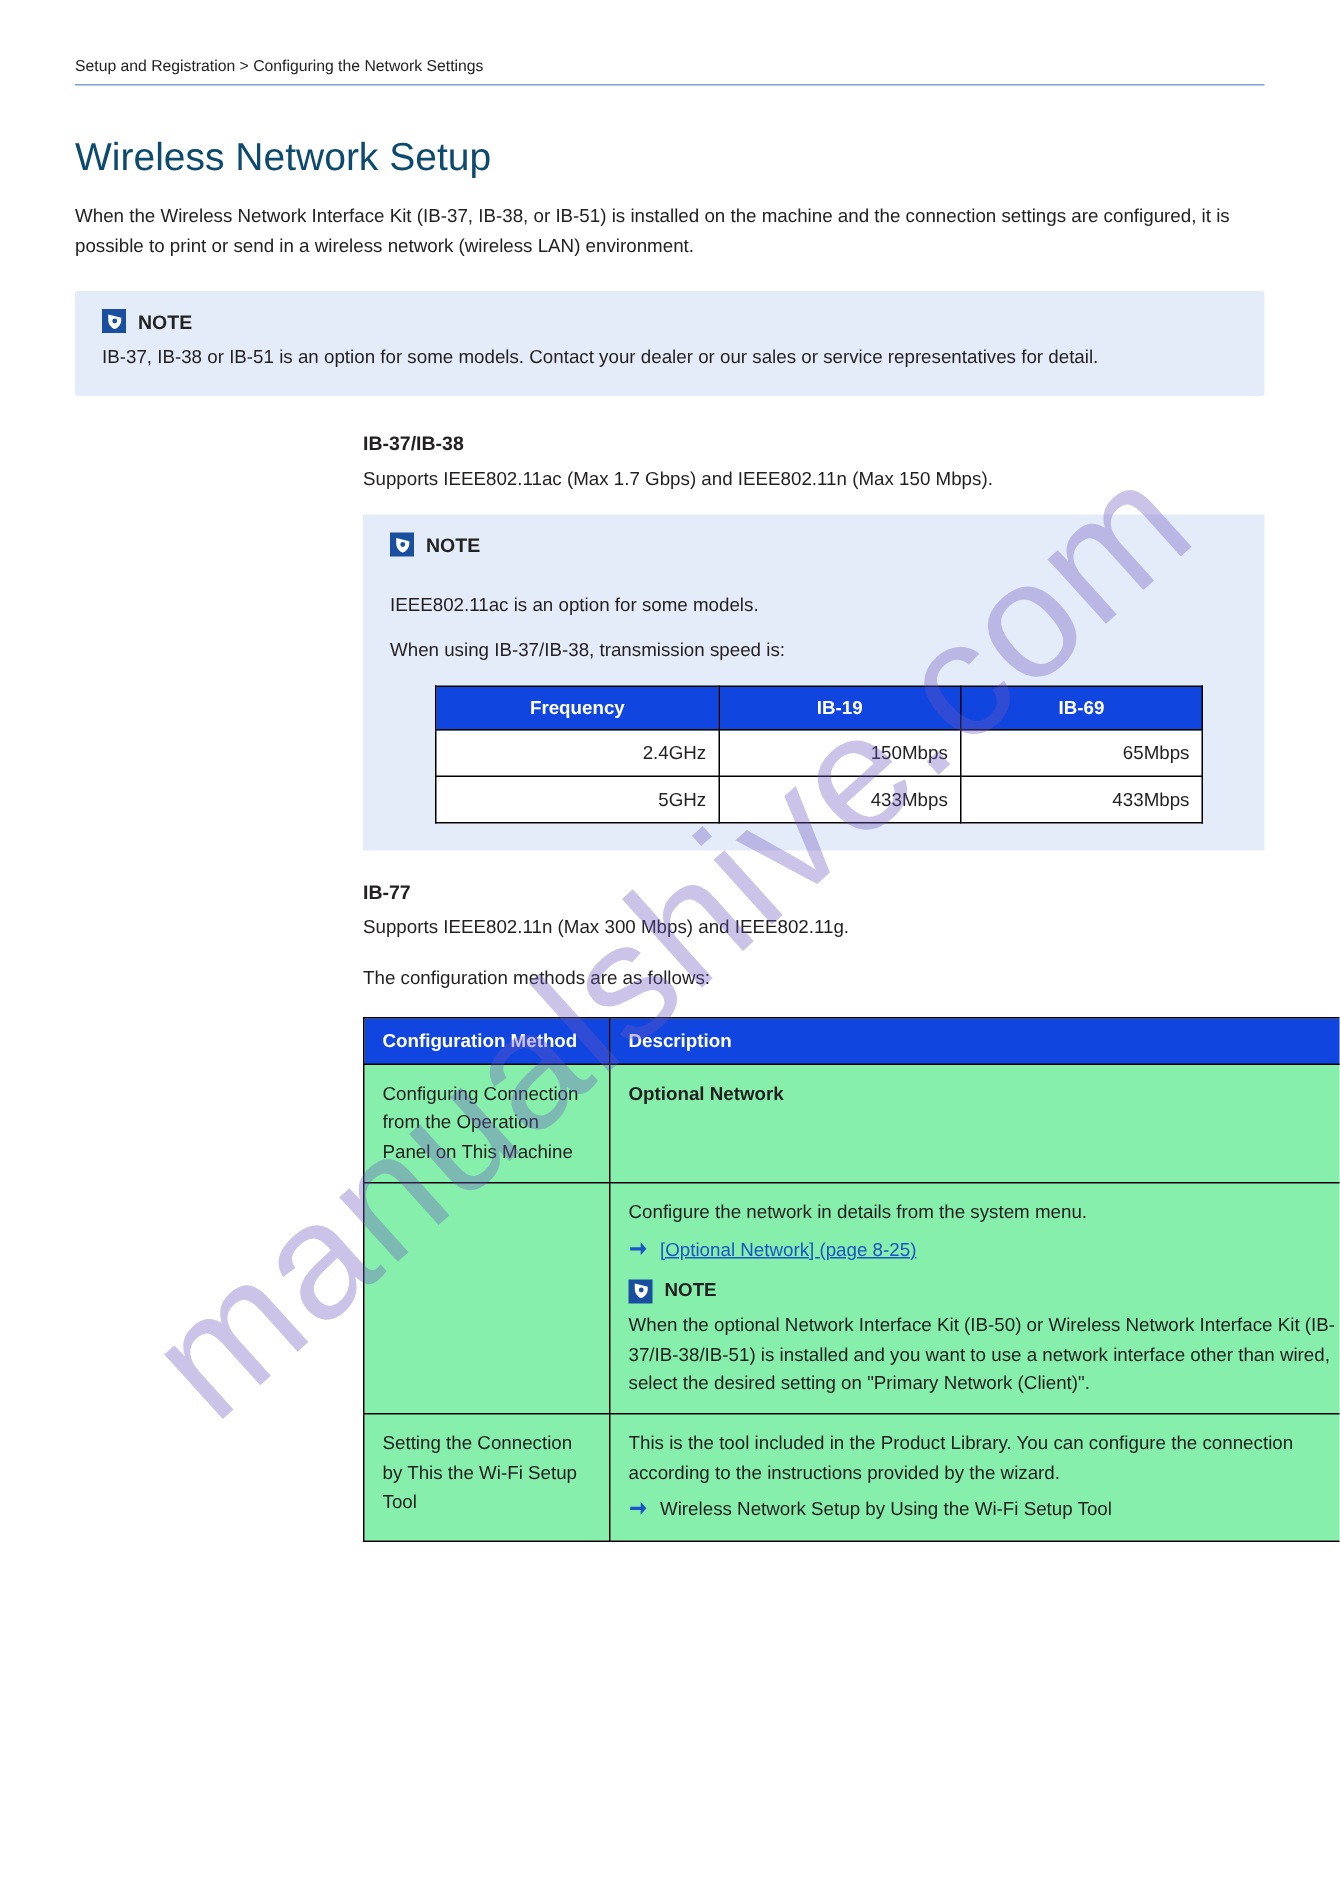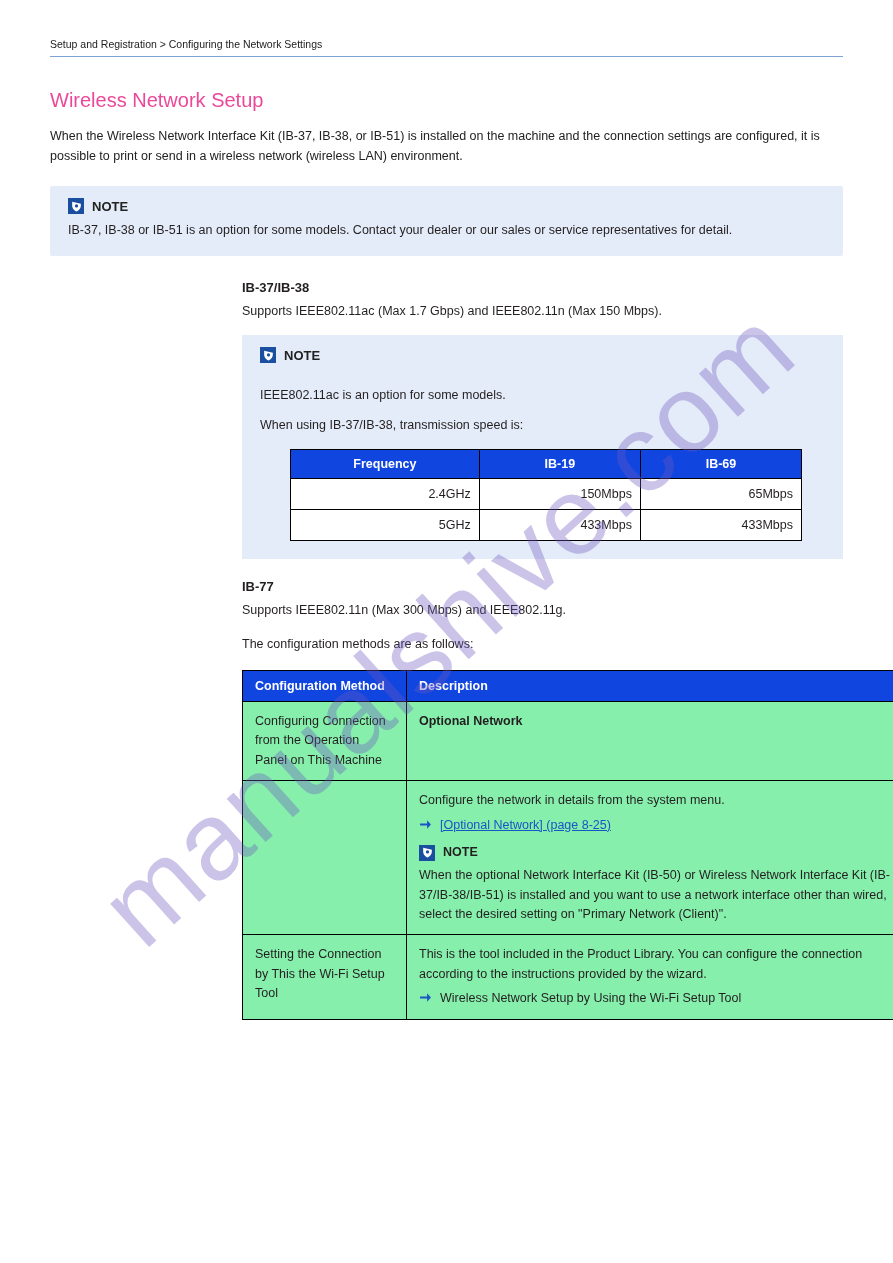--- a/index.html
+++ b/index.html
@@ -1,21 +1,21 @@
 <!DOCTYPE html>
 <html><head>
 <meta charset="utf-8">
 <style>
   * { box-sizing: border-box; margin: 0; padding: 0; }
   html, body { width: 893px; height: 1263px; font-family: Arial, Helvetica, sans-serif; font-size: 12px; color: #231f20; background: #fff; }
   .page { position: relative; width: 893px; height: 1263px; padding: 38px 50px 30px 50px; }
   .watermark { position: absolute; top: 50%; left: 50%; transform: translate(-50%,-54%) rotate(-42deg); font-size: 110px; font-weight: 500; color: rgba(105,86,189,0.35); letter-spacing: 2px; pointer-events: none; user-select: none; z-index: 10; font-family: "Segoe UI", Arial, sans-serif; }
   .breadcrumb { font-size: 10.5px; color: #222; }
   .hr { border: none; border-top: 1px solid #7ca3d4; margin-top: 6px; }
-  .heading { font-size: 20px; color: #ec4899; margin-top: 32px; font-weight: 400; }
+  .heading { font-size: 26px; color: #0c4a6e; margin-top: 32px; font-weight: 400; }
   .body-text { font-size: 12.5px; line-height: 1.6; margin-top: 14px; color: #222; }
   .note-box { background: #e5ecf9; border-radius: 2px; margin-top: 20px; padding: 12px 18px 16px 18px; }
   .note-header { display: flex; align-items: center; gap: 8px; }
   .note-icon { width: 16px; height: 16px; background: #1a4fa0; display: inline-flex; align-items: center; justify-content: center; flex-shrink: 0; }
   .note-icon svg { width: 13px; height: 13px; fill: #fff; }
   .note-title { font-size: 13px; font-weight: 700; color: #222; }
   .note-body { font-size: 12.5px; line-height: 1.6; margin-top: 6px; }
   .indent-block { margin-left: 192px; margin-top: 24px; }
   .dterm { font-size: 13px; font-weight: 700; }
   .ddesc { font-size: 12.5px; line-height: 1.6; margin-top: 6px; }

